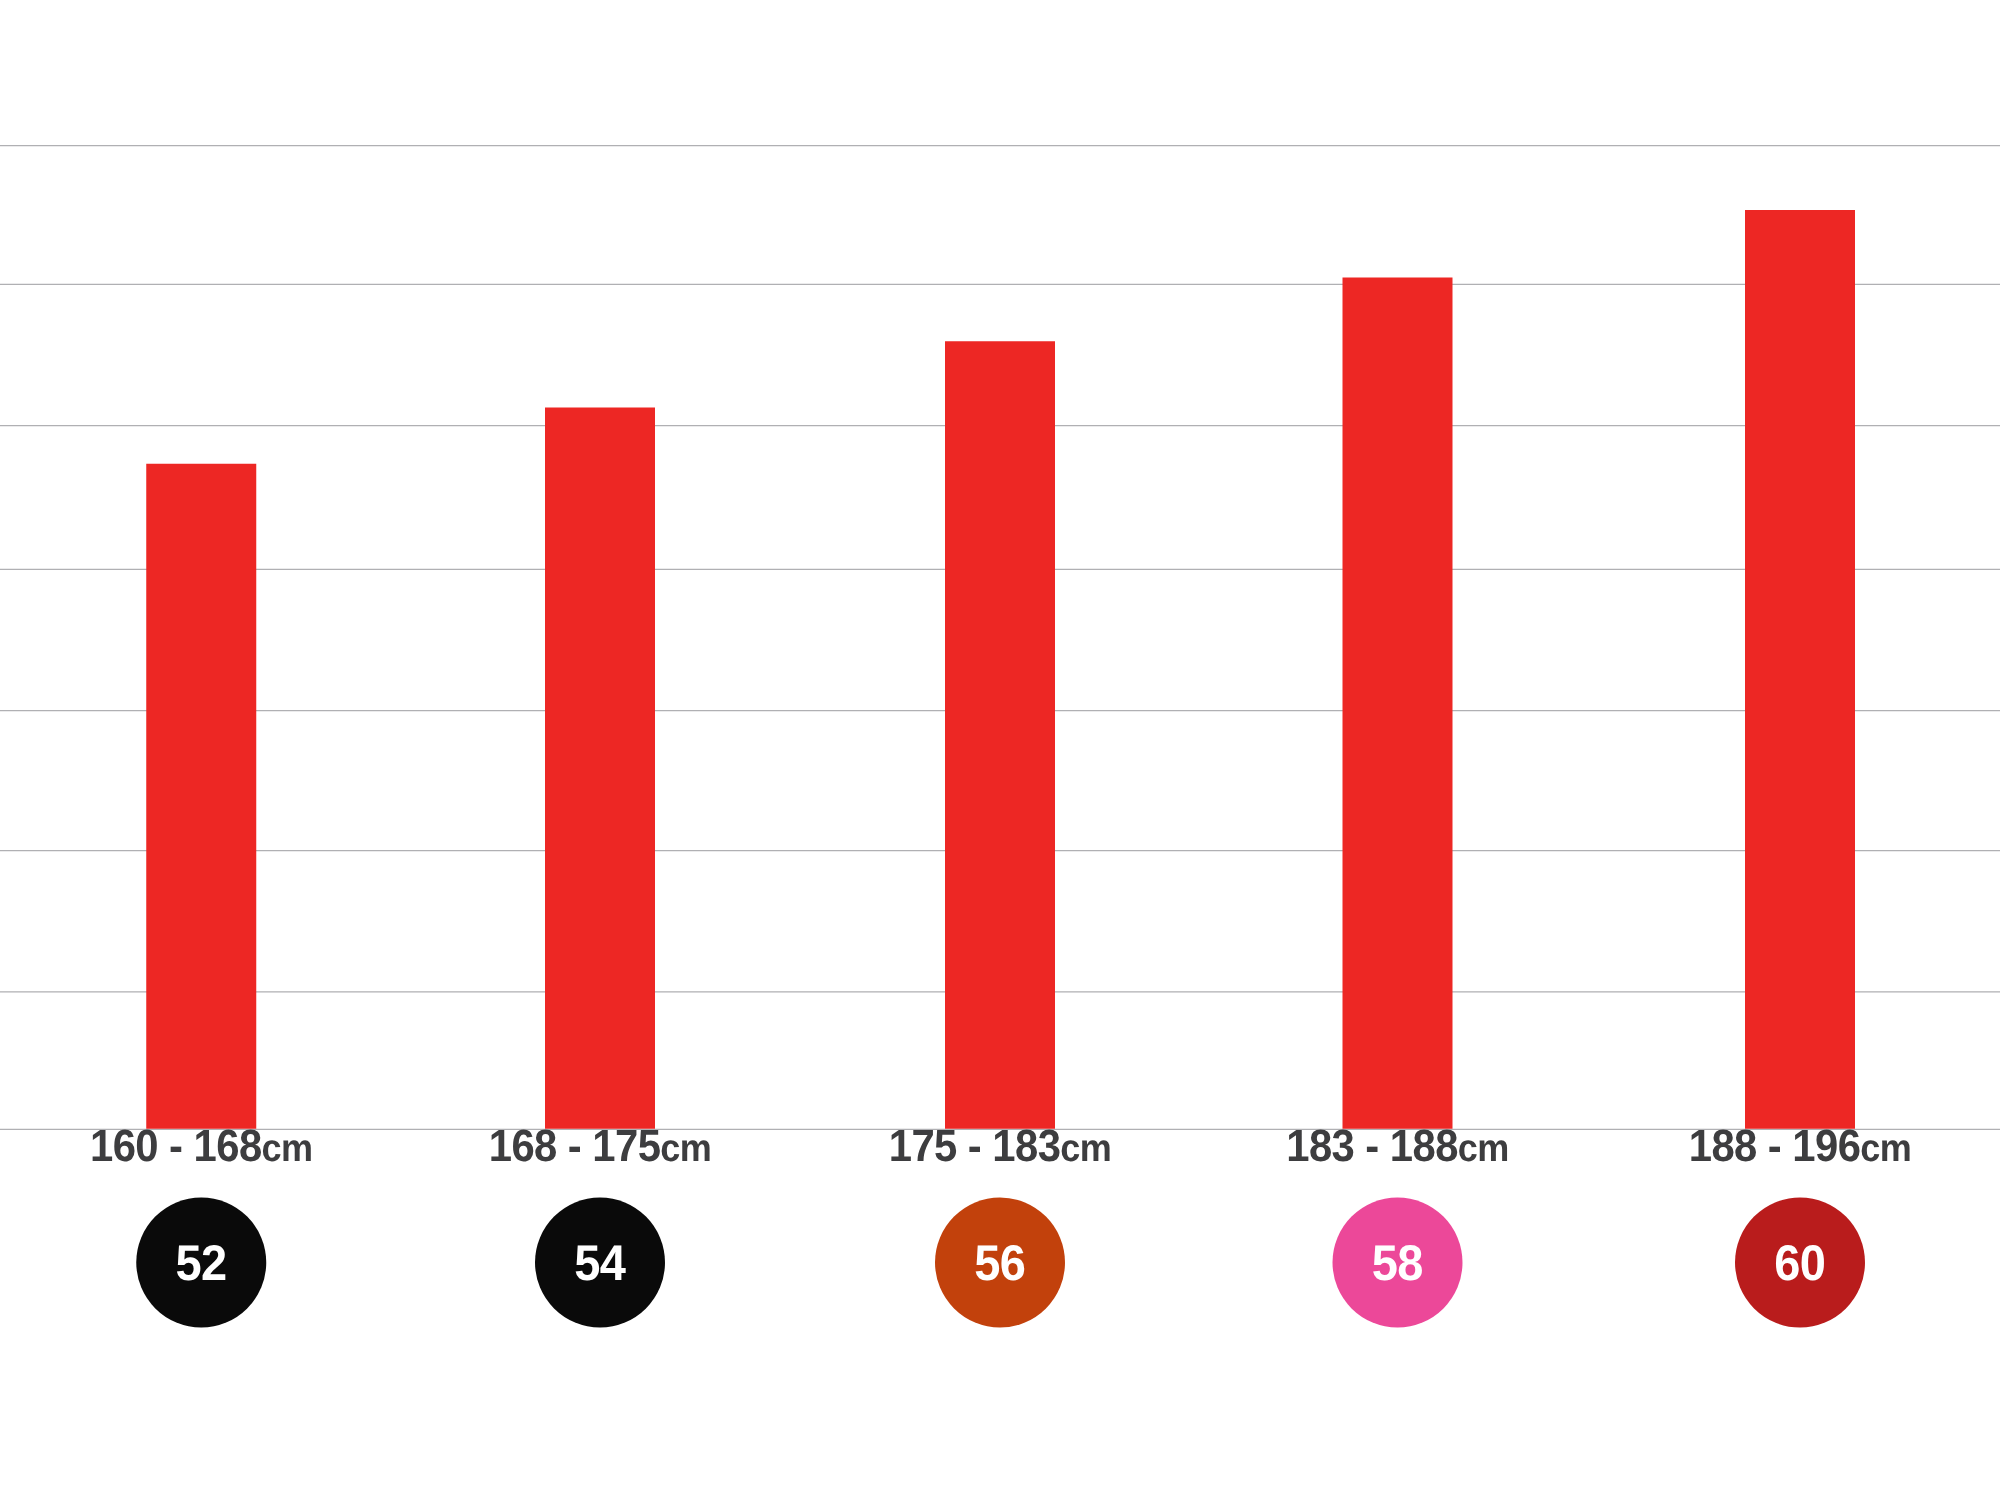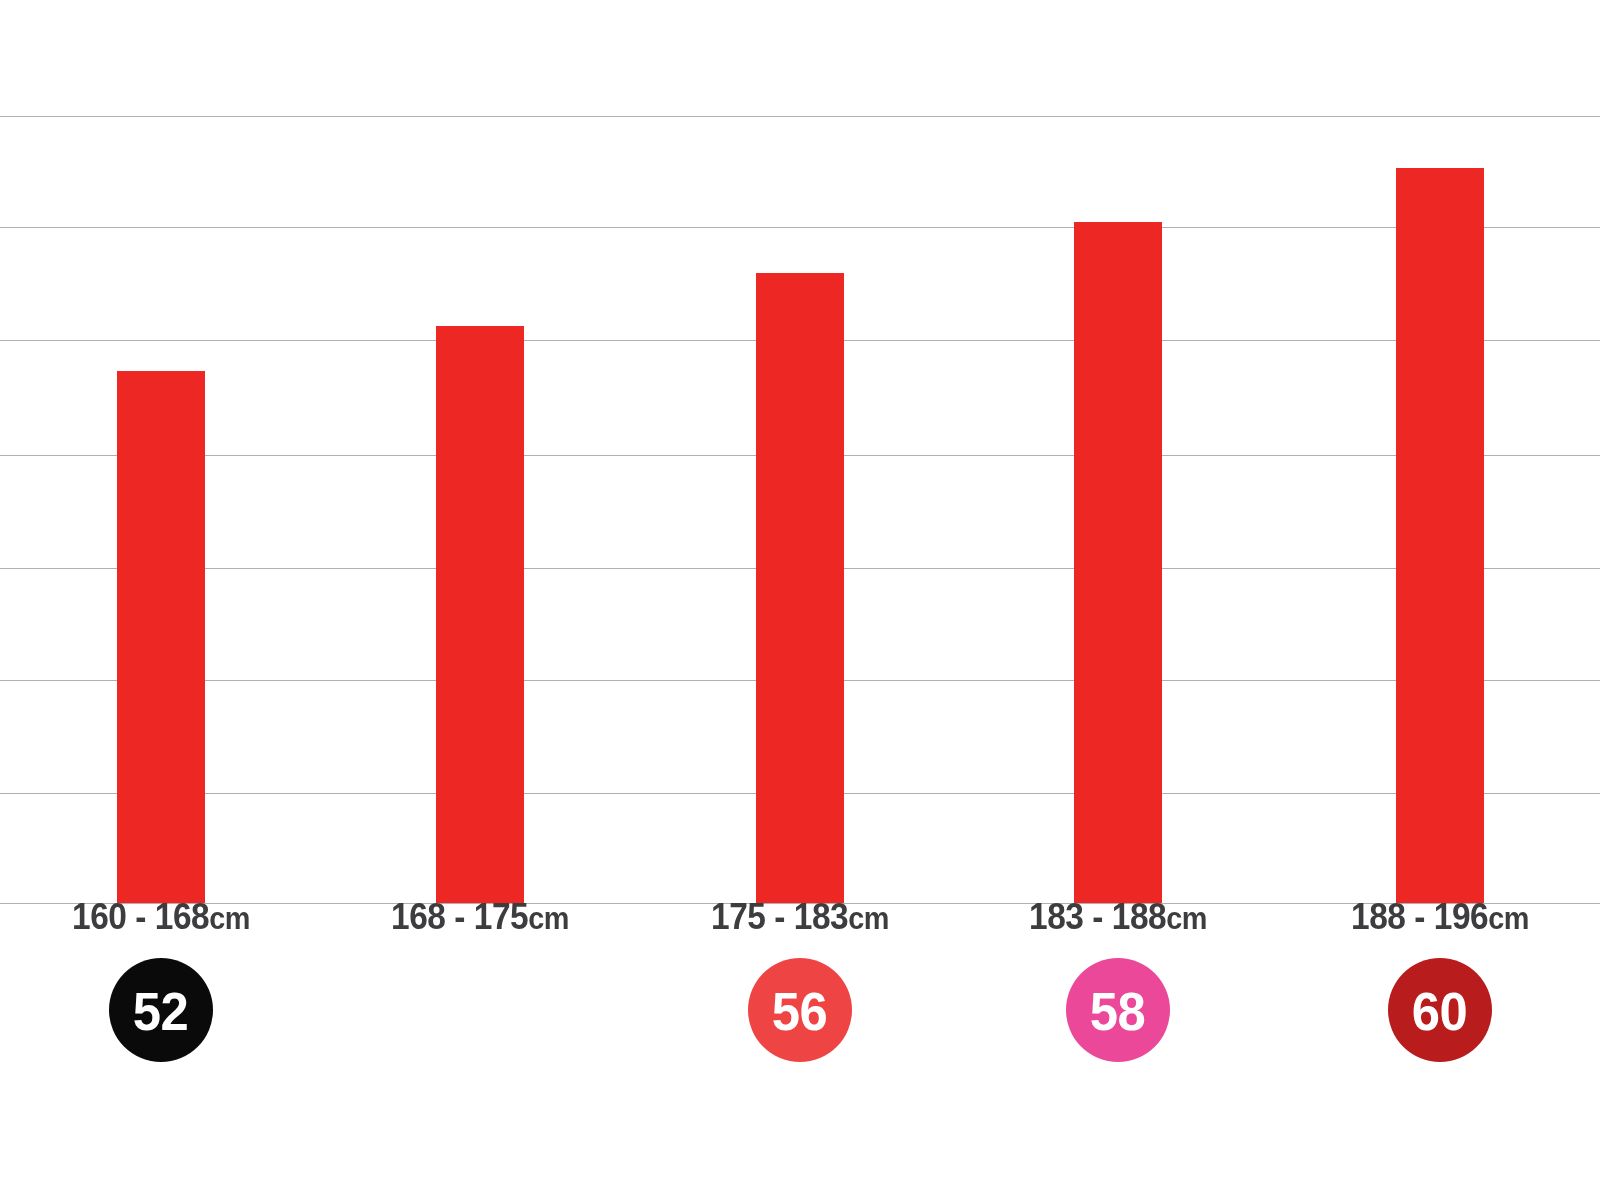--- a/index.html
+++ b/index.html
@@ -96,21 +96,21 @@
     width: 104px;
     height: 104px;
     border-radius: 50%;
     background: #0a0a0a;
     color: #ffffff;
     display: flex;
     align-items: center;
     justify-content: center;
     font-family: "Liberation Sans", sans-serif;
     font-weight: bold;
-    font-size: 54px;
+    font-size: 40px;
     letter-spacing: -0.5px;
     line-height: 1;
   }
   .badge-text {
     transform: scaleX(0.94) translateY(1px);
     display: block;
   }
 </style>
 </head>
 <body>
@@ -142,21 +142,24 @@
       <div class="cat-label" style="left: 310px; color: rgb(61, 61, 63);"><span>168 - 175</span><span class="unit">cm</span></div>
       <div class="cat-label" style="left: 630px; color: rgb(61, 61, 63);"><span>175 - 183</span><span class="unit">cm</span></div>
       <div class="cat-label" style="left: 948px; color: rgb(61, 61, 63);"><span>183 - 188</span><span class="unit">cm</span></div>
       <div class="cat-label" style="left: 1270px; color: rgb(61, 61, 63);"><span>188 - 196</span><span class="unit">cm</span></div>
     </div>
 
   <div id="badges-row">
       <div class="badge" style="left: 109px; background: rgb(10, 10, 10); color: rgb(255, 255, 255);">
         <span class="badge-text">52</span>
       </div>
-      <div class="badge" style="left: 748px; background: #ef4444; color: rgb(255, 255, 255);">
+      <div class="badge" style="left: 428px; background: rgb(10, 10, 10); color: rgb(255, 255, 255);">
+        <span class="badge-text">54</span>
+      </div>
+      <div class="badge" style="left: 748px; background: #c2410c; color: rgb(255, 255, 255);">
         <span class="badge-text">56</span>
       </div>
       <div class="badge" style="left: 1066px; background: #ec4899; color: rgb(255, 255, 255);">
         <span class="badge-text">58</span>
       </div>
       <div class="badge" style="left: 1388px; background: #b91c1c; color: rgb(255, 255, 255);">
         <span class="badge-text">60</span>
       </div>
     </div>
 

